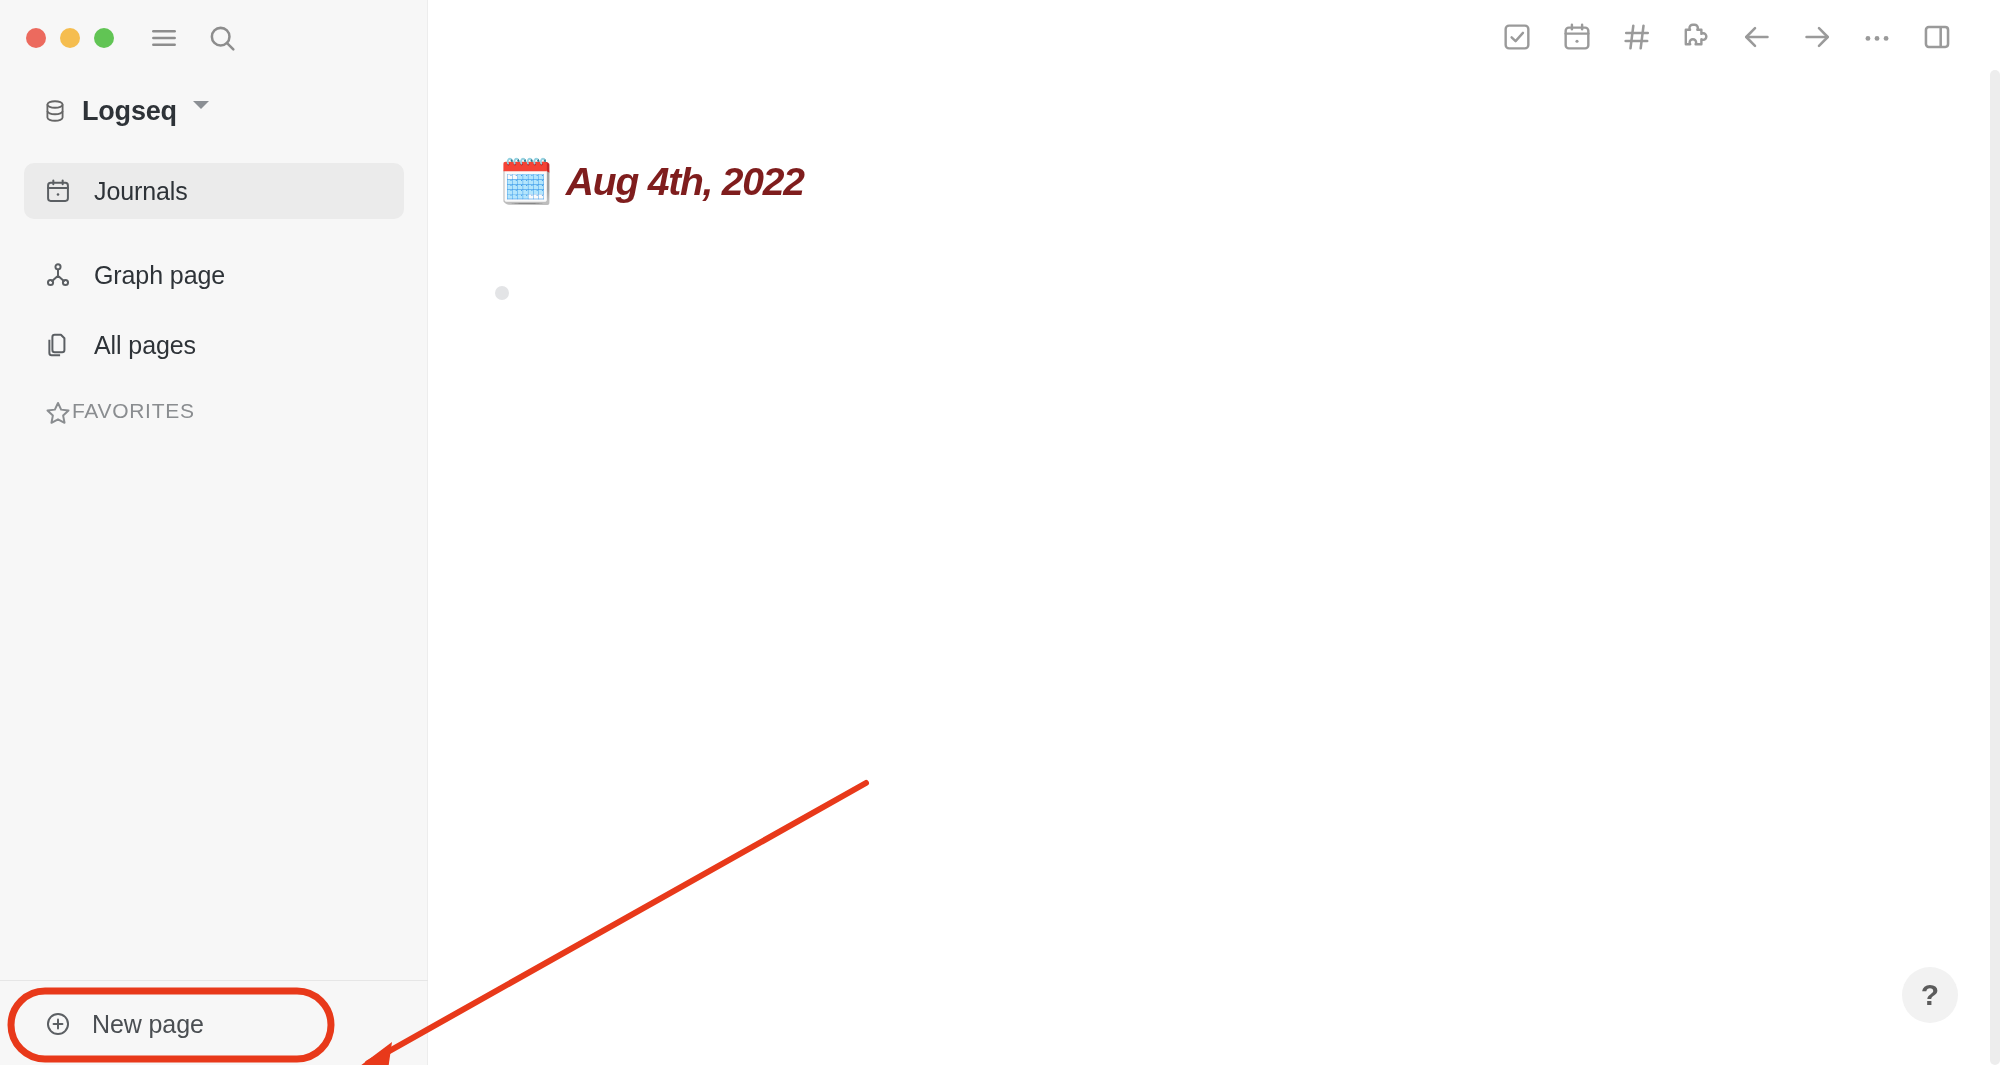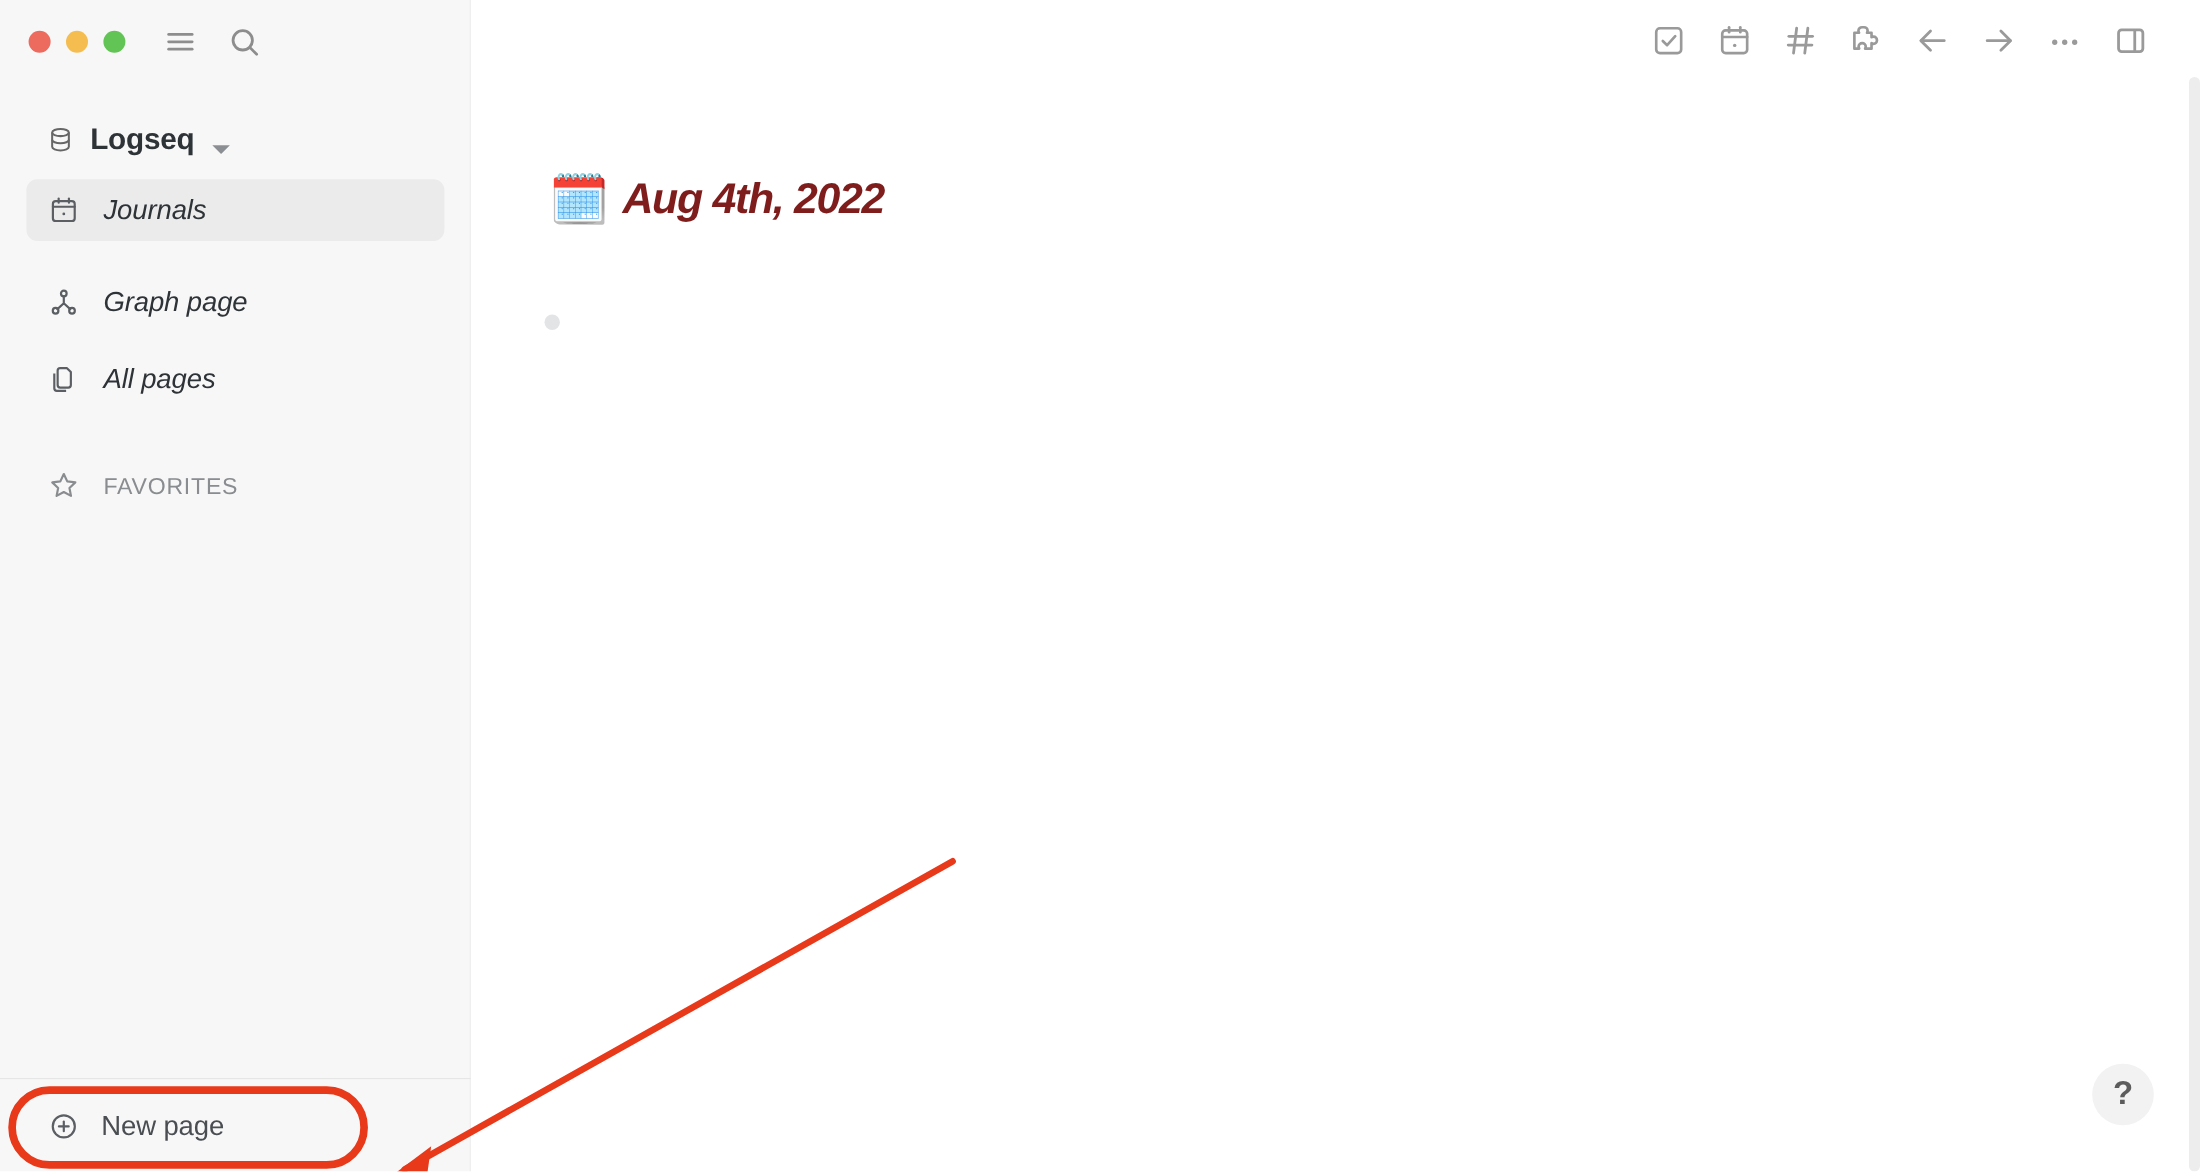--- a/index.html
+++ b/index.html
@@ -48,21 +48,21 @@
     gap: 26px;
   }
   .top-icon { width: 32px; height: 32px; display: block; color: #8d8d8d; }
   .top-icon svg { width: 100%; height: 100%; display: block; }
 
   
   #graph-picker {
     position: absolute;
     left: 36px; top: 98px;
     display: flex;
-    align-items: flex-end;
+    align-items: flex-start;
     gap: 14px;
     height: 42px;
     padding: 0 10px 0 6px;
     border-radius: 8px;
     cursor: pointer;
   }
   #graph-picker .db-icon { width: 26px; height: 26px; color: #666; flex: 0 0 auto; }
   #graph-picker .db-icon svg { width: 100%; height: 100%; display: block; }
   #graph-name {
     font-size: 27px;
@@ -94,30 +94,28 @@
   }
   .nav-item.active { background: #ebebeb; }
   .nav-icon { width: 28px; height: 28px; flex: 0 0 auto; color: #5b5f63; }
   .nav-icon svg { width: 100%; height: 100%; display: block; }
   .nav-label {
     font-size: 25px;
     color: #2e3338;
     font-weight: 400;
     letter-spacing: -0.1px;
     white-space: nowrap;
-    font-style: italic;
   }
 
   .nav-gap-sm { height: 14px; }
   .nav-gap-lg { height: 26px; }
 
   .section-head {
     display: flex;
-    align-items: flex-end;
-    gap: 22px;
+    align-items: flex-start;
     height: 56px;
     margin: 0 24px;
     padding: 0 20px;
     cursor: pointer;
   }
   .section-icon { width: 28px; height: 28px; flex: 0 0 auto; color: #8a8d90; }
   .section-icon svg { width: 100%; height: 100%; display: block; }
   .section-label {
     font-size: 21px;
     color: #8a8d90;

